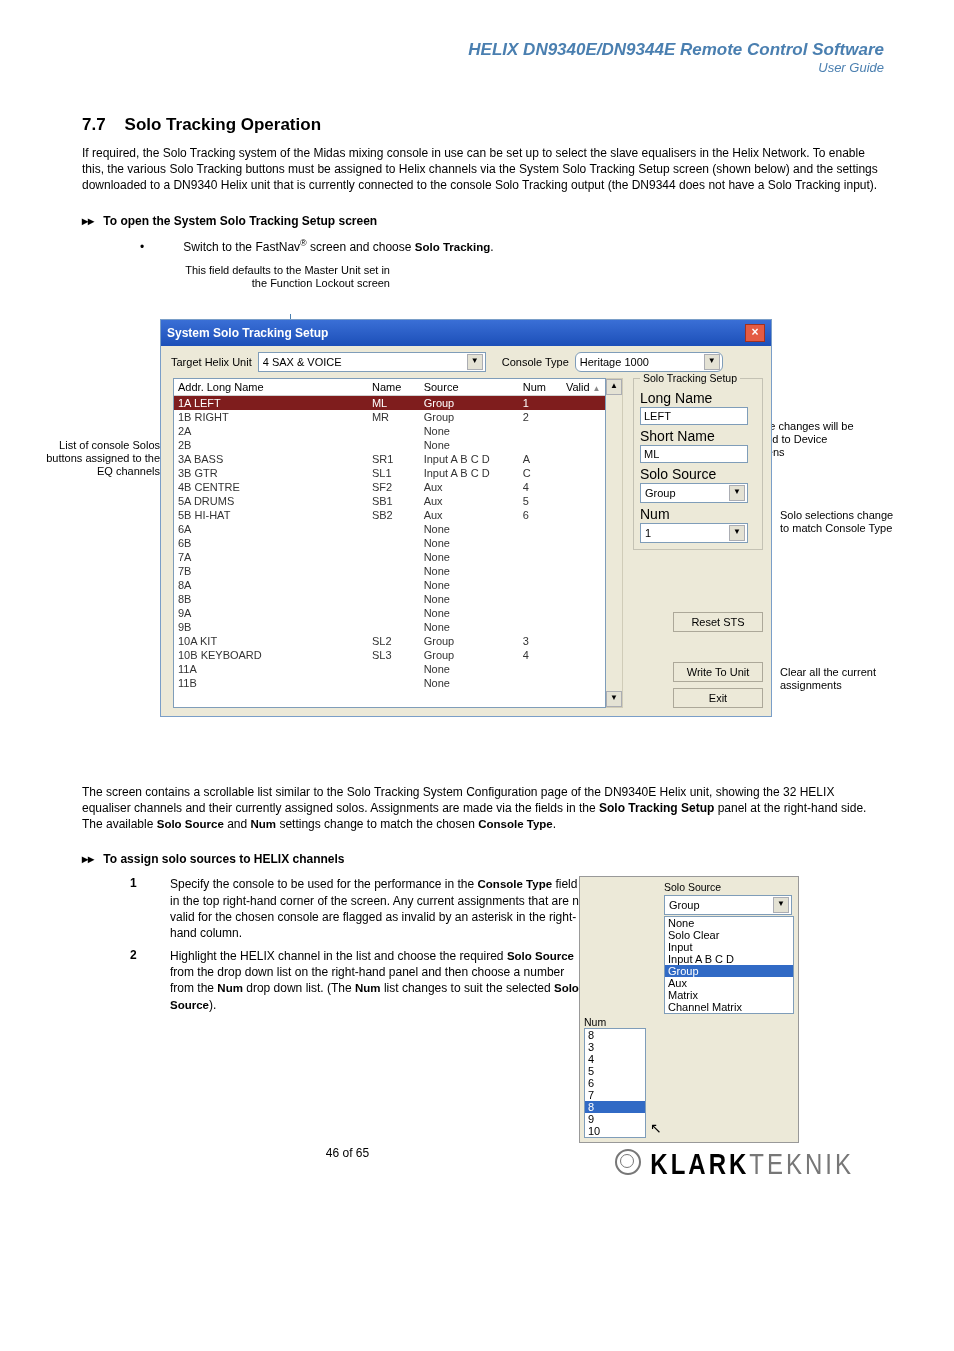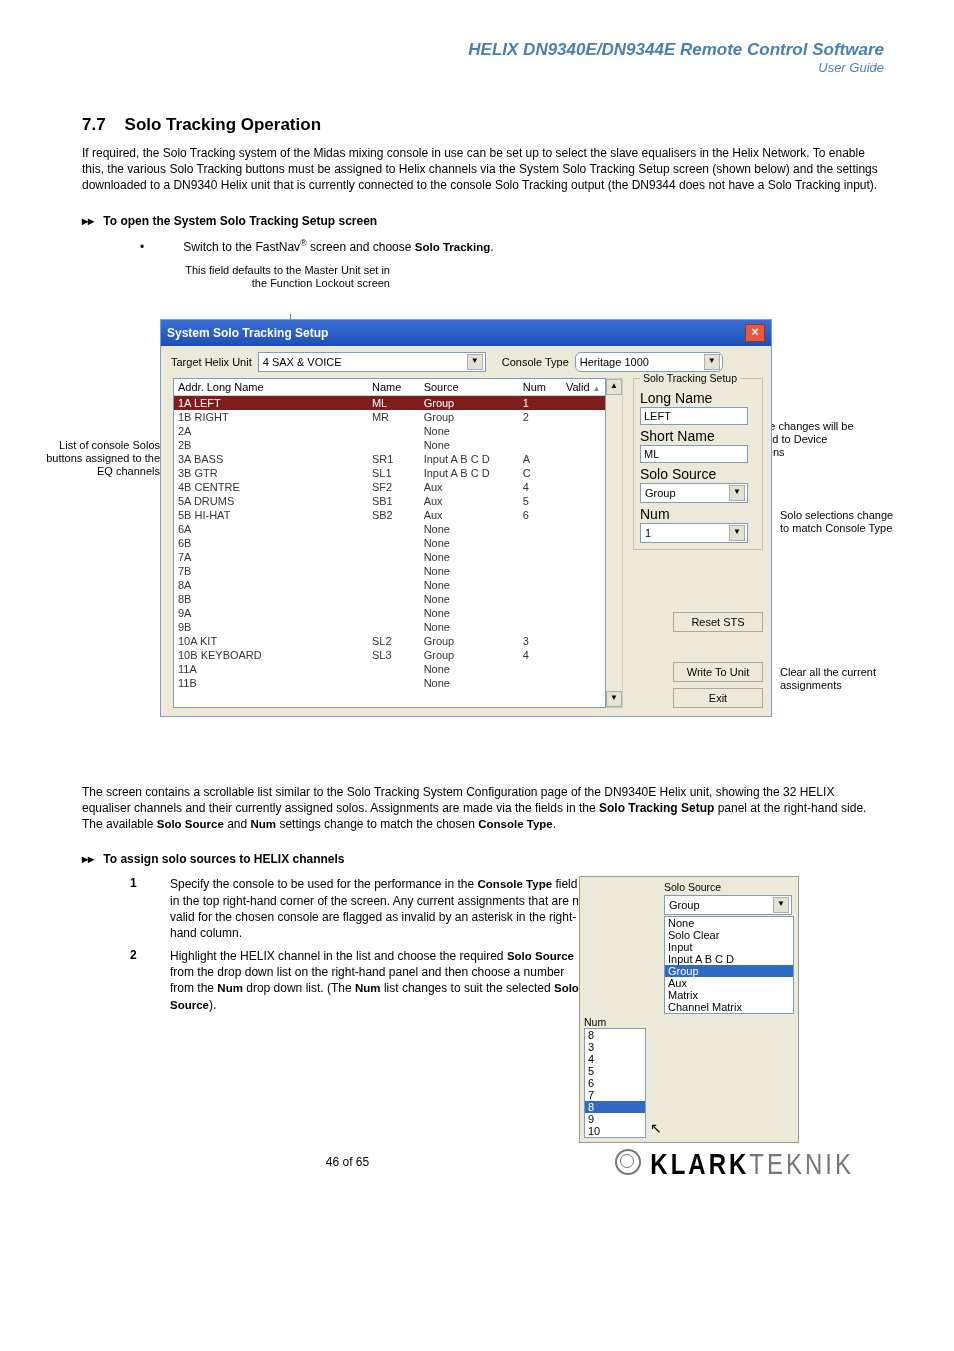--- a/index.html
+++ b/index.html
@@ -262,21 +262,21 @@
     margin-top: 1px;
   }
   .dropdown-open div { padding: 0 3px; font-size: 11px; }
   .dropdown-open div.sel { background: #316ac5; color: #fff; }
   .clearfix::after { content: ""; display: table; clear: both; }
 
   .footer {
     margin-top: 50px;
     display: flex;
     justify-content: space-between;
-    align-items: center;
+    align-items: flex-start;
     padding: 0 30px;
   }
   .footer .pg { font-size: 12px; text-align:center; flex:1; }
   .brand {
     font-family: Arial, sans-serif;
     text-align: right;
   }
   .brand .k1 {
     font-weight: 900;
     font-size: 24px;

